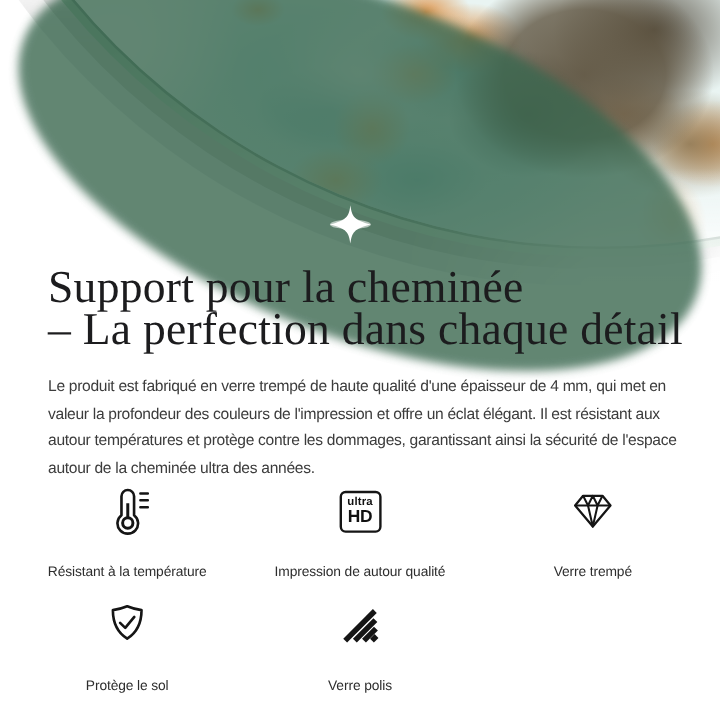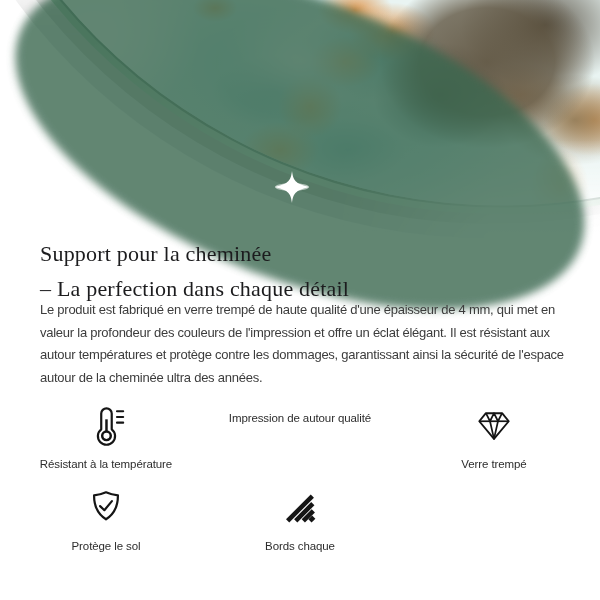--- a/index.html
+++ b/index.html
@@ -63,38 +63,38 @@
     -webkit-mask-image:linear-gradient(to right, transparent 330px, rgba(0,0,0,.65) 430px, #000 490px);
     mask-image:linear-gradient(to right, transparent 330px, rgba(0,0,0,.65) 430px, #000 490px);
   }
   .sparkle-blob{
     position:absolute;left:252px;top:172px;width:72px;height:13px;border-radius:50%;
     background:#3b6850;opacity:.8;filter:blur(4px);transform:rotate(21deg);
   }
   .sparkle{position:absolute;left:273px;top:168px;width:38px;height:38px;}
   
   .title{
-    position:absolute;left:40px;top:236px;
-    font-family:"Liberation Serif",serif;font-size:22px;line-height:35px;
+    position:absolute;left:40px;top:223px;
+    font-family:"Liberation Serif",serif;font-size:38px;line-height:35px;
     color:#1c1c1e;letter-spacing:.2px;
   }
   .desc{
-    position:absolute;left:40px;top:299px;
+    position:absolute;left:40px;top:311px;
     font-size:13px;line-height:22.6px;color:#3c3c3c;letter-spacing:-.25px;
   }
   .desc-line{white-space:nowrap;}
   
   .features{
     position:absolute;left:9px;top:403px;width:582px;
     display:grid;grid-template-columns:repeat(3,1fr);row-gap:14px;
   }
   .feature{display:flex;flex-direction:column;align-items:center;}
   .icon-box{height:46px;display:flex;align-items:center;justify-content:center;color:#161616;}
   .feature-label{
-    margin-top:8px;font-size:11.5px;line-height:14px;color:#2d2d2d;letter-spacing:-.1px;text-align:right;
+    margin-top:21px;font-size:11.5px;line-height:14px;color:#2d2d2d;letter-spacing:-.1px;text-align:right;
   }
   .uhd-box{
     width:31px;height:31px;border:2.5px solid #151515;border-radius:5px;
     display:flex;flex-direction:column;align-items:center;justify-content:center;color:#111;
   }
   .uhd-top{font-size:9.5px;font-weight:700;line-height:10px;letter-spacing:.1px;}
   .uhd-bottom{font-size:14.5px;font-weight:700;line-height:14px;letter-spacing:-.3px;}
   svg{display:block;}
 </style>
 </head>
@@ -136,20 +136,26 @@
           <path d="M17 25.5 V9 a5.5 5.5 0 0 1 11 0 V25.5 a9 9 0 1 1 -11 0 Z" stroke-width="2.3" stroke-linejoin="round"></path>
           <path d="M22.5 15 V27.5" stroke-width="2.6"></path>
           <circle cx="22.5" cy="32.3" r="4.5" stroke-width="2.6"></circle>
           <path d="M33.5 6.5 h6.5 M33.5 12.5 h6.5 M33.5 18.5 h6.5" stroke-width="2.2" stroke-linecap="round"></path>
         </svg>
       </div>
       <div class="feature-label">Résistant à la température</div>
     </div>
 
     <div class="feature">
+      <div class="icon-box">
+        <div class="uhd-box">
+          <span class="uhd-top">ultra</span>
+          <span class="uhd-bottom">HD</span>
+        </div>
+      </div>
       <div class="feature-label">Impression de autour qualité</div>
     </div>
 
     <div class="feature">
       <div class="icon-box">
         <svg width="42" height="38" viewBox="0 0 44 40" fill="none" stroke="#151515">
           <path d="M6.5 15 L13.5 6.5 H30.5 L37.5 15 L22 33.5 Z" stroke-width="2" stroke-linejoin="round"></path>
           <path d="M6.5 15 H37.5" stroke-width="1.8"></path>
           <path d="M13.5 6.5 L17.8 15 L22 6.5 L26.2 15 L30.5 6.5" stroke-width="1.8" stroke-linejoin="round"></path>
           <path d="M17.8 15 L22 33.5 L26.2 15" stroke-width="1.8" stroke-linejoin="round"></path>
@@ -170,18 +176,18 @@
 
     <div class="feature">
       <div class="icon-box">
         <svg width="38" height="38" viewBox="0 0 40 40" fill="none" stroke="#151515">
           <path d="M7 33.5 L33 7.5" stroke-width="4.8"></path>
           <path d="M15.5 33.5 L33.5 15.5" stroke-width="4.8"></path>
           <path d="M23.5 33.5 L34 23" stroke-width="4.8"></path>
           <path d="M30.5 33.5 L34.5 29.5" stroke-width="4.8"></path>
         </svg>
       </div>
-      <div class="feature-label">Bords chaque</div>
+      <div class="feature-label">Verre polis</div>
     </div>
 
 
   </div>
 </div>
 
 </body></html>

